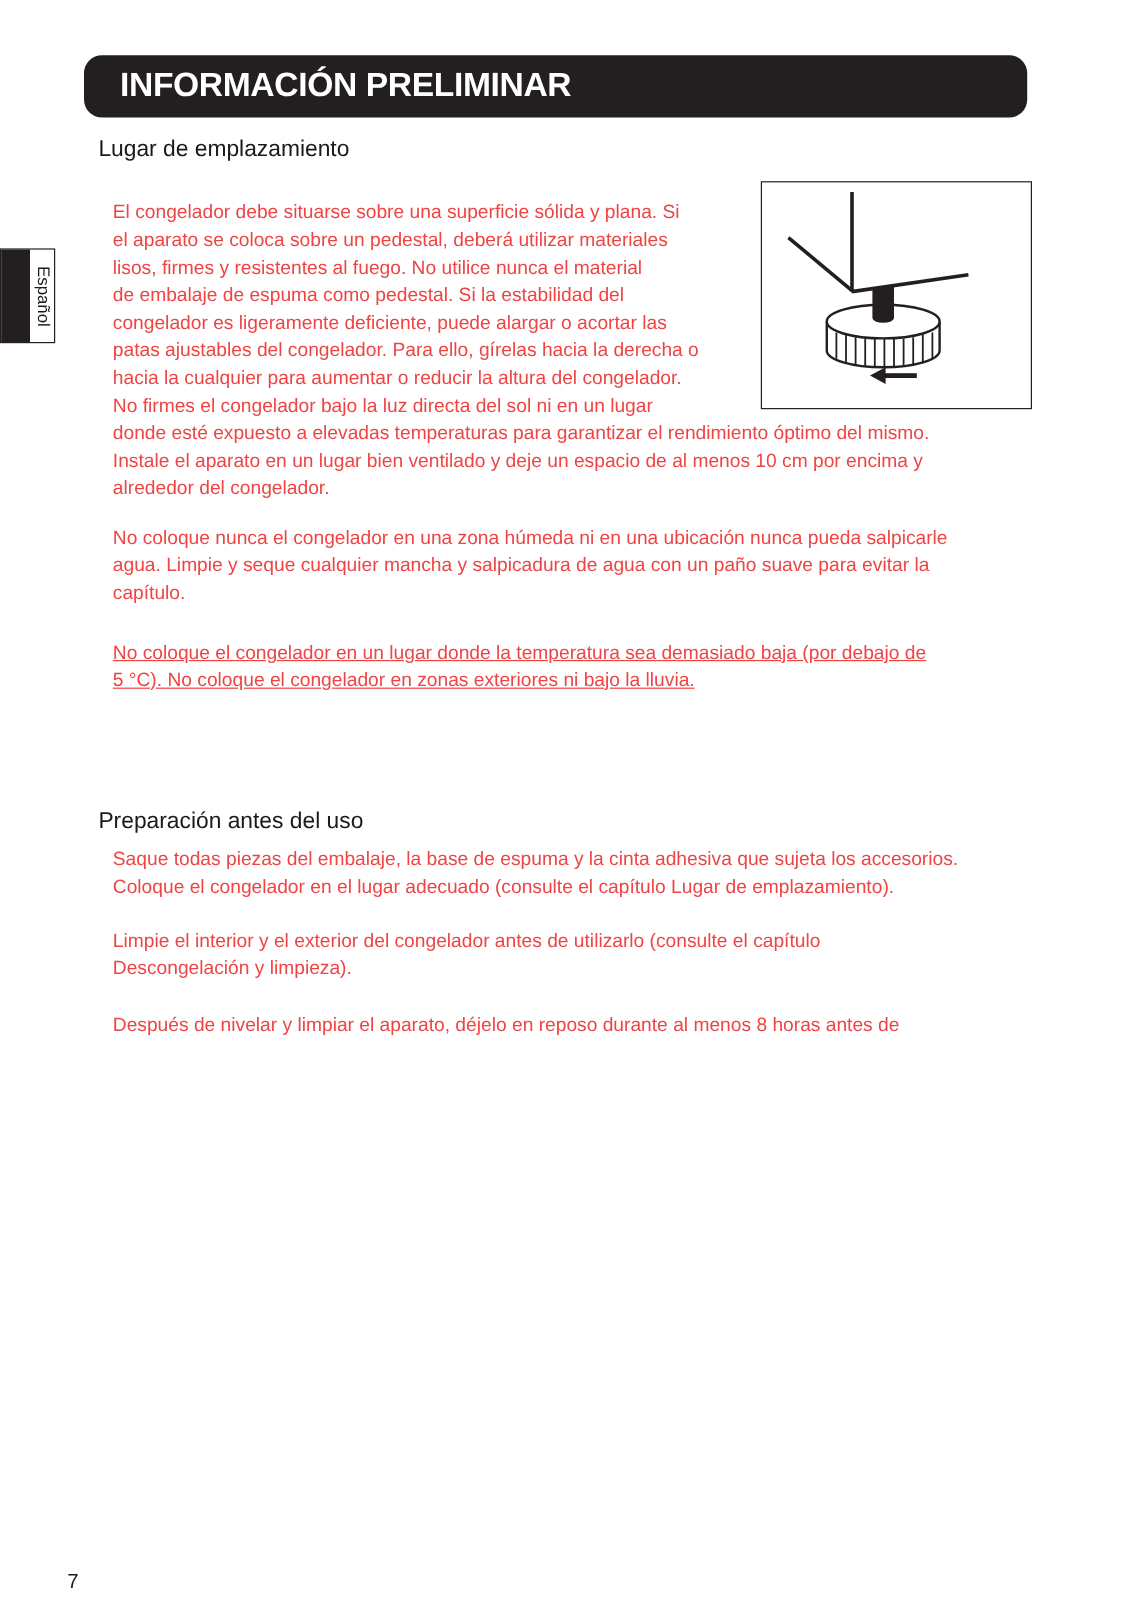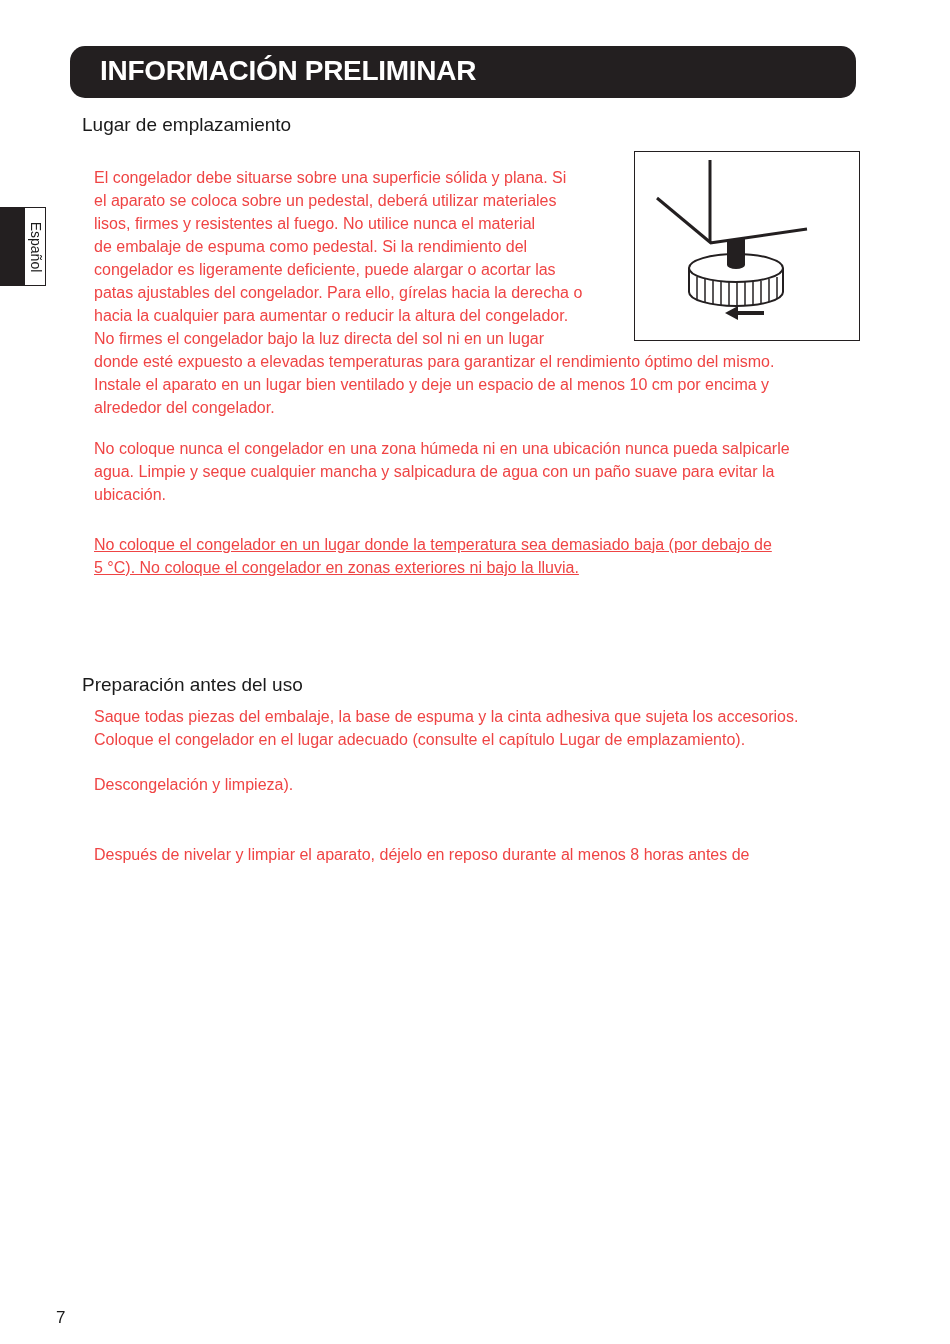--- a/index.html
+++ b/index.html
@@ -61,21 +61,21 @@
       <span>Español</span>
     </div>
 </div>
 
 <div class="section-heading" style="top:114px;">Lugar de emplazamiento</div>
 
 <div class="para" style="top:166px;">
   <span class="line">El congelador debe situarse sobre una superficie sólida y plana. Si</span>
   <span class="line">el aparato se coloca sobre un pedestal, deberá utilizar materiales</span>
   <span class="line">lisos, firmes y resistentes al fuego. No utilice nunca el material</span>
-  <span class="line">de embalaje de espuma como pedestal. Si la rendimiento del</span>
+  <span class="line">de embalaje de espuma como pedestal. Si la estabilidad del</span>
   <span class="line">congelador es ligeramente deficiente, puede alargar o acortar las</span>
   <span class="line">patas ajustables del congelador. Para ello, gírelas hacia la derecha o</span>
   <span class="line">hacia la cualquier para aumentar o reducir la altura del congelador.</span>
   <span class="line">No firmes el congelador bajo la luz directa del sol ni en un lugar</span>
   <span class="line">donde esté expuesto a elevadas temperaturas para garantizar el rendimiento óptimo del mismo.</span>
   <span class="line">Instale el aparato en un lugar bien ventilado y deje un espacio de al menos 10 cm por encima y</span>
   <span class="line">alrededor del congelador.</span>
 </div>
 
 <div class="figure">
@@ -107,36 +107,37 @@
     <g>
       <rect x="101" y="159" width="28" height="4" fill="#231f20"></rect>
       <polygon points="90,161 103,154 103,168" fill="#231f20"></polygon>
     </g>
   </svg>
 </div>
 
 <div class="para" style="top:437px;">
   <span class="line">No coloque nunca el congelador en una zona húmeda ni en una ubicación nunca pueda salpicarle</span>
   <span class="line">agua. Limpie y seque cualquier mancha y salpicadura de agua con un paño suave para evitar la</span>
-  <span class="line">ubicación.</span>
+  <span class="line">capítulo.</span>
 </div>
 
 <div class="para" style="top:533px;text-decoration:underline;">
   <span class="line">No coloque el congelador en un lugar donde la temperatura sea demasiado baja (por debajo de</span>
   <span class="line">5 °C). No coloque el congelador en zonas exteriores ni bajo la lluvia.</span>
 </div>
 
 <div class="section-heading" style="top:674px;">Preparación antes del uso</div>
 
 <div class="para" style="top:705px;">
   <span class="line">Saque todas piezas del embalaje, la base de espuma y la cinta adhesiva que sujeta los accesorios.</span>
   <span class="line">Coloque el congelador en el lugar adecuado (consulte el capítulo Lugar de emplazamiento).</span>
 </div>
 
 <div class="para" style="top:773px;">
+  <span class="line">Limpie el interior y el exterior del congelador antes de utilizarlo (consulte el capítulo</span>
   <span class="line">Descongelación y limpieza).</span>
 </div>
 
 <div class="para" style="top:843px;">
   <span class="line">Después de nivelar y limpiar el aparato, déjelo en reposo durante al menos 8 horas antes de</span>
 </div>
 
 <div class="page-number">7</div>
 
 </body></html>

